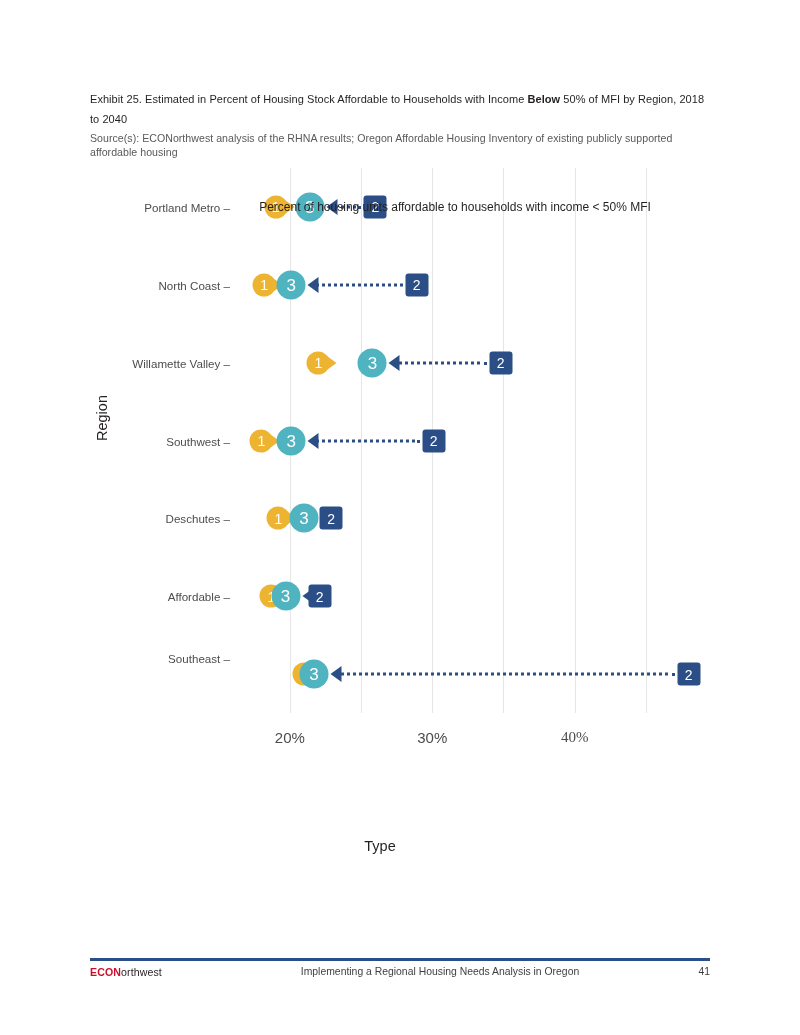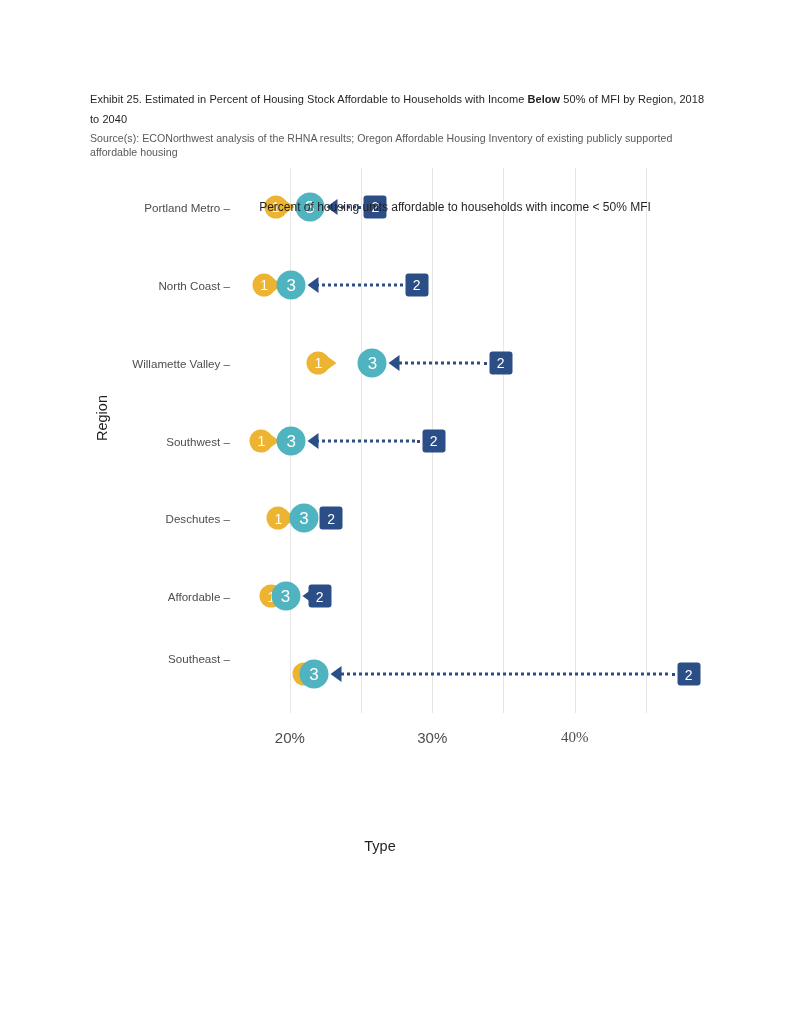--- a/index.html
+++ b/index.html
@@ -207,14 +207,22 @@
         <div class="x-tick" style="left: 192.273px;">30%</div>
         <div class="x-tick" style="left: 334.697px; font-family: Liberation Serif, serif;">40%</div>
       </div>
     <div id="x-axis-title">Percent of housing units affordable to households with income &lt; 50% MFI</div>
   </div>
 
   <div id="legend">
     <div id="legend-title">Type</div>
   </div>
 
+  <div id="footer">
+    <div id="footer-rule"></div>
+    <div id="footer-row">
+      <div id="footer-brand"><span class="econ">ECON</span><span class="northwest">orthwest</span></div>
+      <div id="footer-center">Implementing a Regional Housing Needs Analysis in Oregon</div>
+      <div id="footer-page">41</div>
+    </div>
+  </div>
 
 </div>
 
 </body></html>

